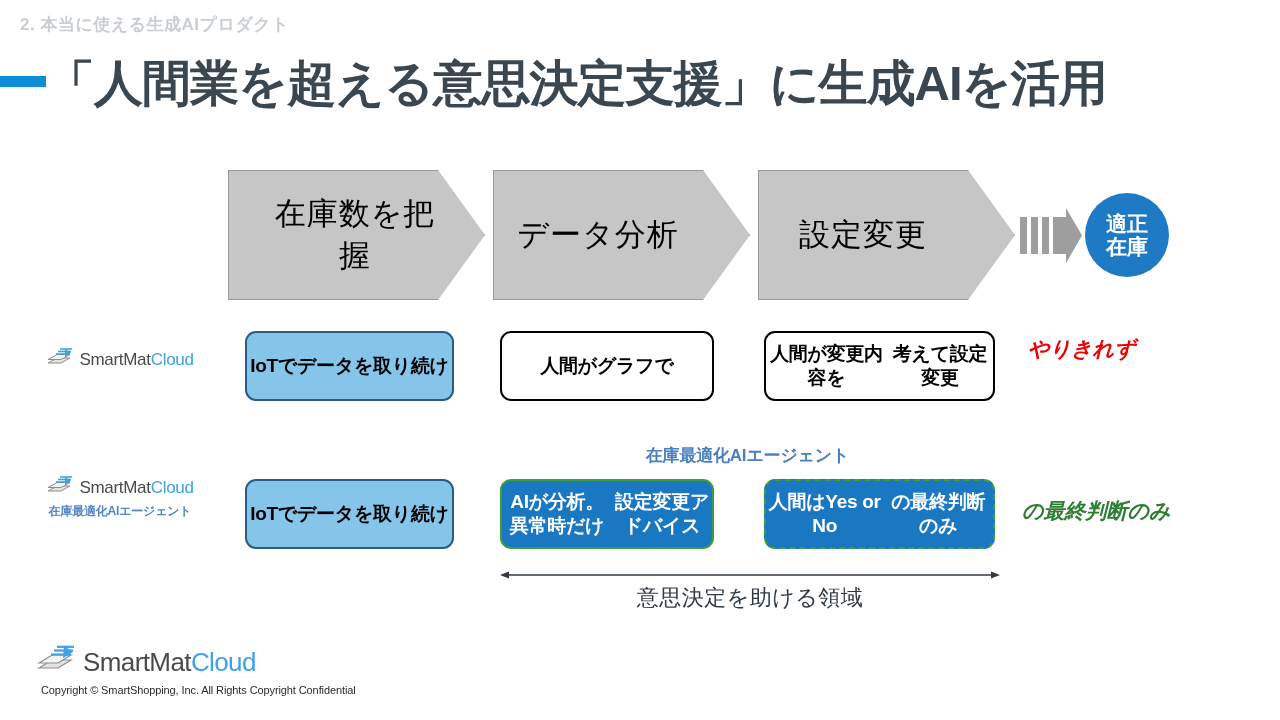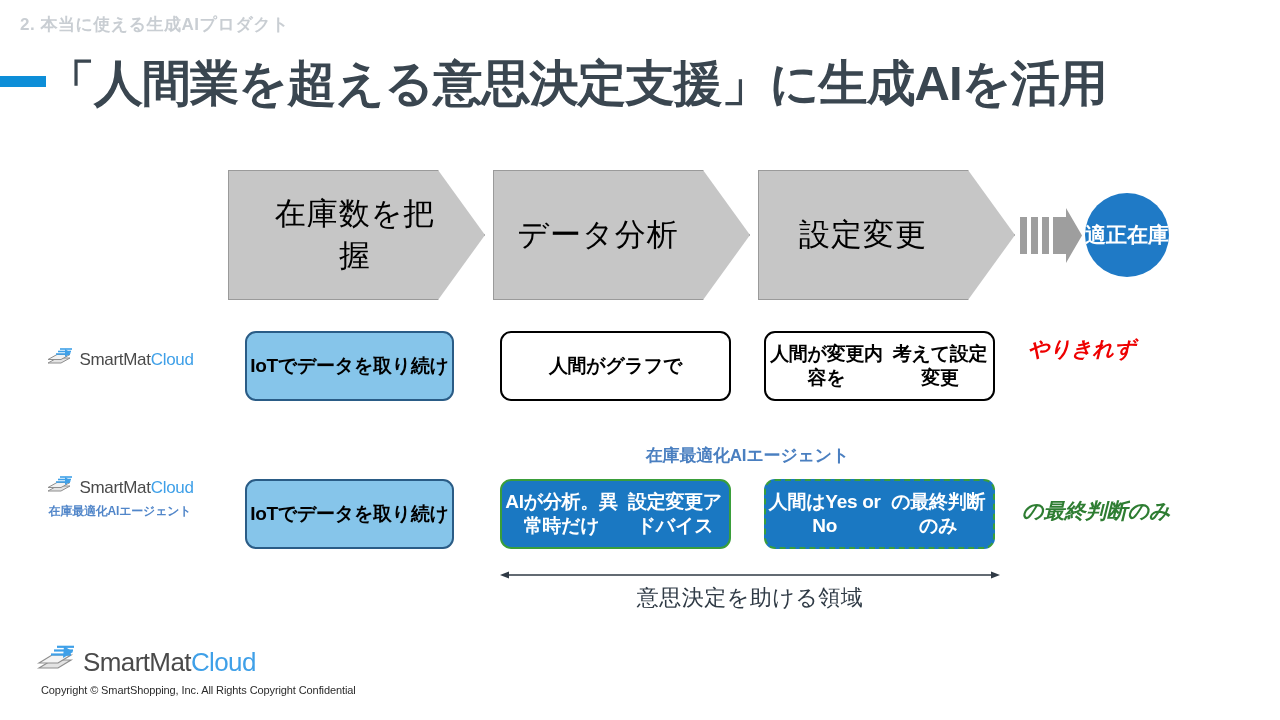--- a/index.html
+++ b/index.html
@@ -88,21 +88,21 @@
     top: 193px;
     width: 84px;
     height: 84px;
     border-radius: 50%;
     background: #1f7ac6;
     color: #ffffff;
     font-size: 21px;
     font-weight: bold;
     line-height: 1.1;
     display: flex;
-    flex-direction: row;
+    flex-direction: column;
     align-items: center;
     justify-content: center;
     text-align: center;
   }
 
   
   .logo-row {
     position: absolute;
     display: flex;
     flex-direction: column;
@@ -146,21 +146,21 @@
     font-weight: bold;
     line-height: 1.28;
     letter-spacing: -0.3px;
   }
   .box span { display: block; }
 
   .box-r1 { top: 331px; height: 70px; font-size: 19px; }
   .box-r2 { top: 479px; height: 70px; font-size: 19px; }
 
   .box-a { left: 245px; width: 209px; }
-  .box-b { left: 500px; width: 231px; }
+  .box-b { left: 500px; width: 214px; }
   .box-c { left: 764px; width: 231px; }
 
   .style-iot {
     background: #86c5ea;
     border: 2px solid #2a5c86;
     color: #000000;
   }
   .style-white {
     background: #ffffff;
     border: 2px solid #000000;

